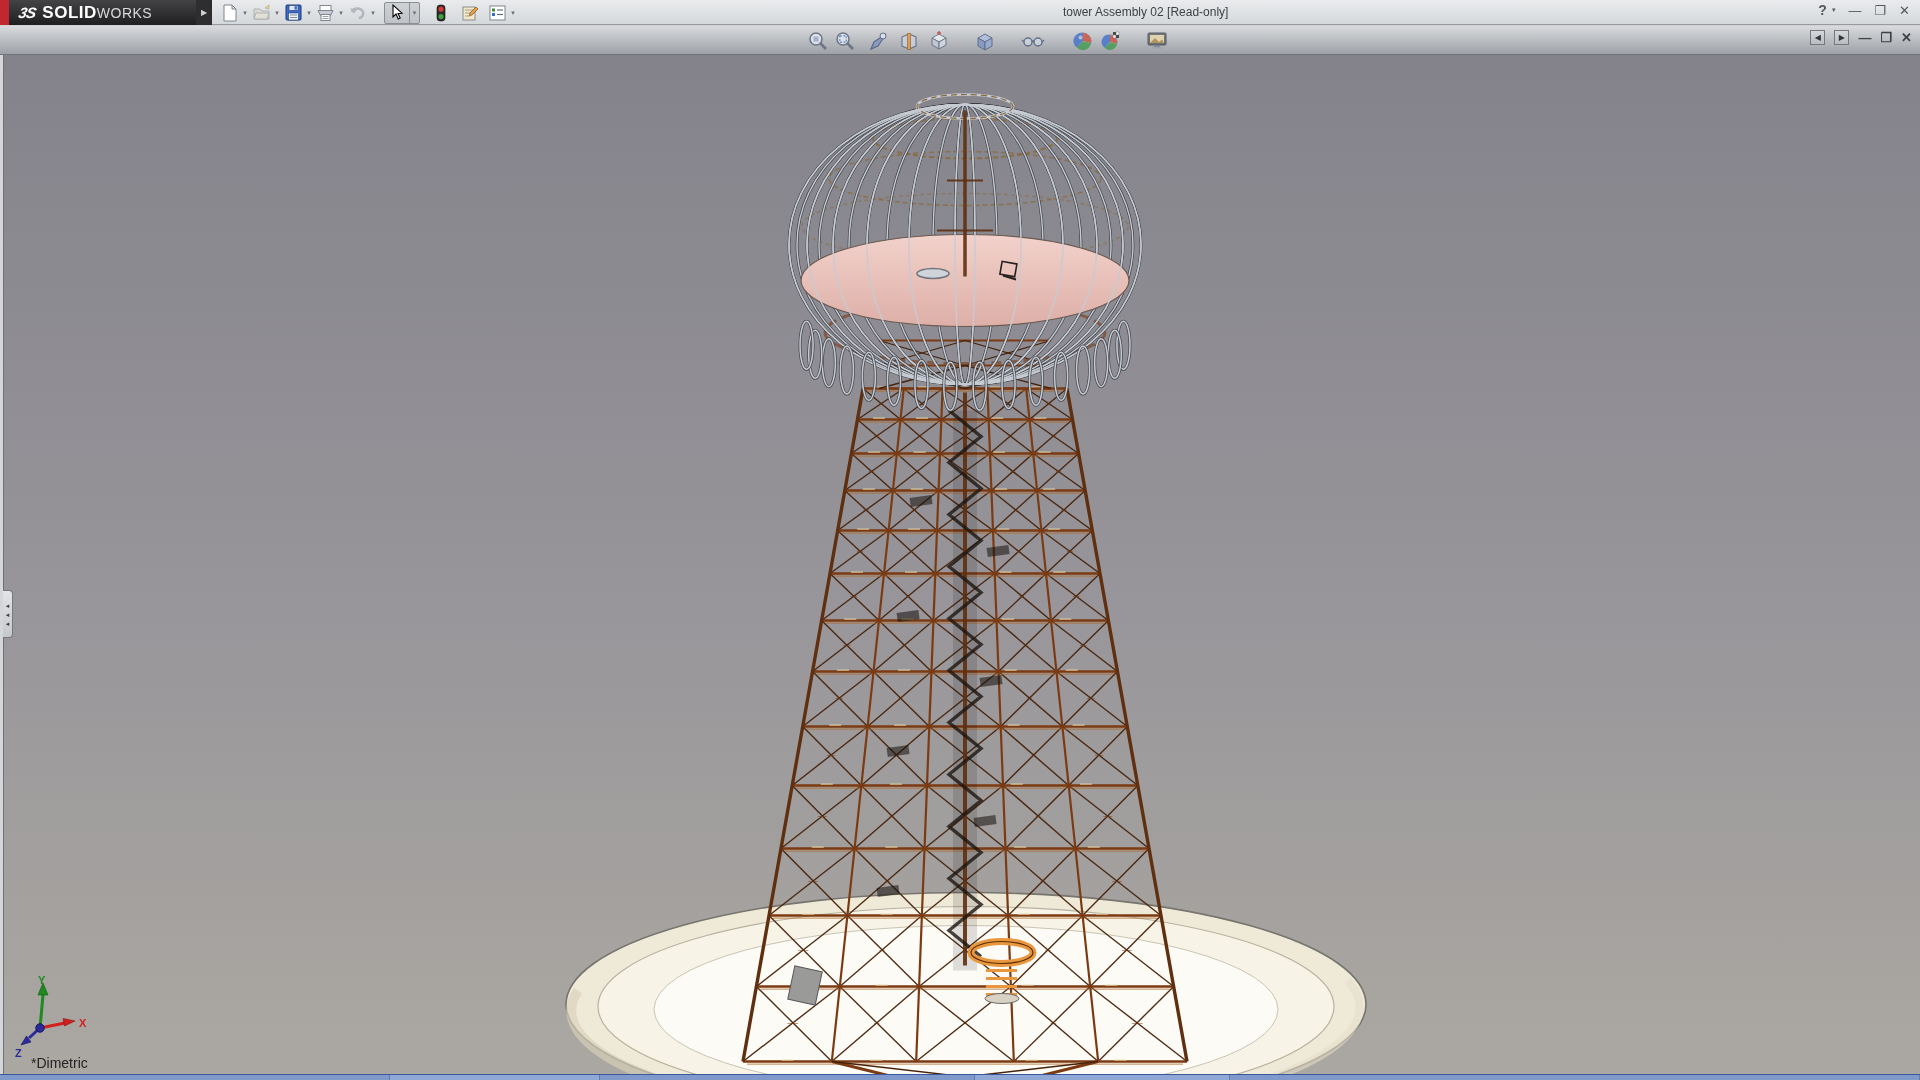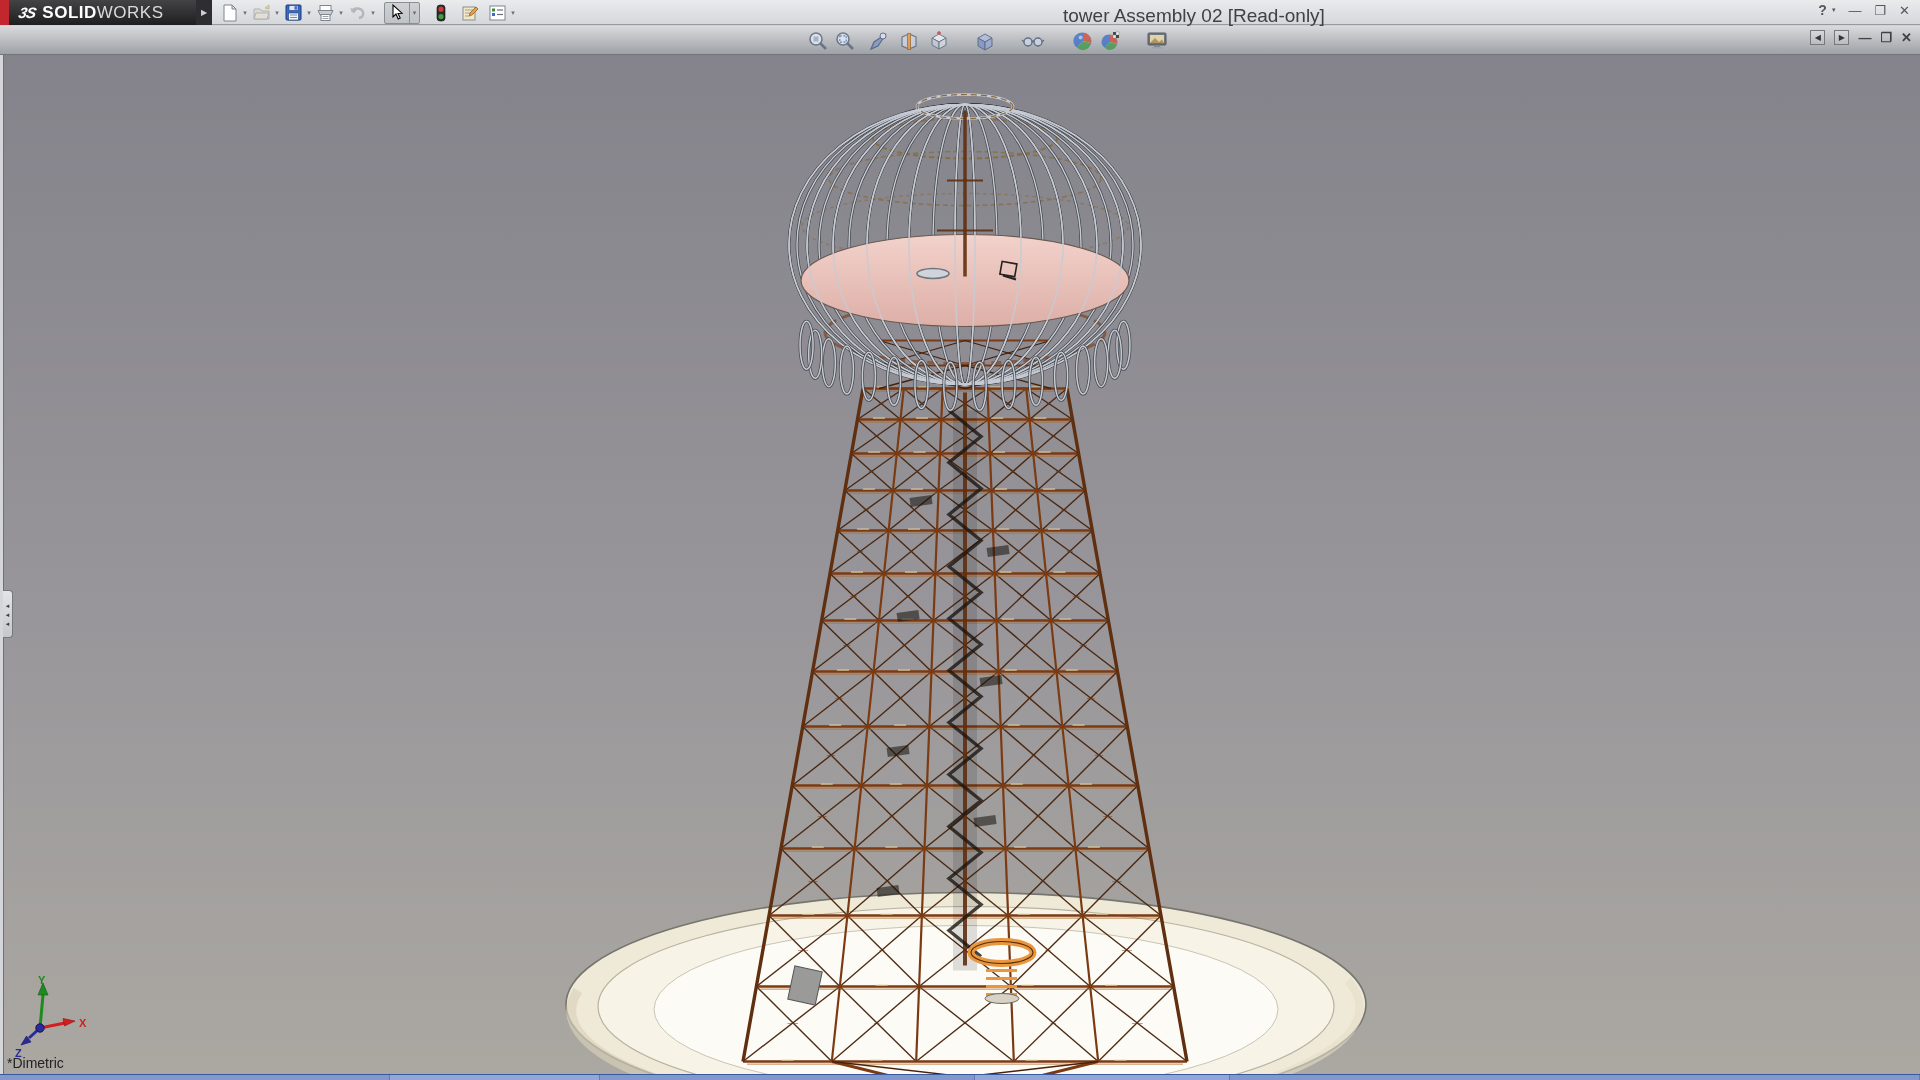--- a/index.html
+++ b/index.html
@@ -11,31 +11,31 @@
     position:absolute; left:0; top:0; width:1920px; height:25px;
     background:linear-gradient(#e9ebed,#d5d8db);
     border-bottom:1px solid #97999d; z-index:30;
   }
   .logo-block{ position:absolute; left:0; top:0; height:25px; display:flex; }
   .logo-red{ width:9px; height:25px; background:#c1272d; }
   .logo-dark{ width:187px; height:25px; background:linear-gradient(#434345,#1f1f21);
     color:#fff; display:flex; align-items:center; padding-left:10px; }
   .logo-mark{ font-style:italic; font-weight:bold; font-size:15px; letter-spacing:-1px; transform:skewX(-12deg); margin-right:7px;}
   .logo-solid{ font-weight:bold; font-size:17px; letter-spacing:.5px;}
-  .logo-works{ font-weight:normal; font-size:17px; letter-spacing:.5px; color:#d9dadc;}
+  .logo-works{ font-weight:normal; font-size:14px; letter-spacing:.5px; color:#d9dadc;}
   .logo-expand{ width:16px; height:25px; background:#2e2e30; color:#cfd2d6; font-size:8px;
     display:flex; align-items:center; justify-content:center; cursor:pointer;}
   .qat{ position:absolute; left:170px; top:1px; height:23px; display:flex; align-items:center; }
   .qat .tbtn{ width:22px; height:22px; display:flex; align-items:center; justify-content:center; cursor:pointer; }
   .qat .caret{ font-size:7px; color:#6e7174; width:10px; text-align:center; cursor:pointer; }
   .selwrap{ display:flex; align-items:center; height:22px; border:1px solid #8b8e92; background:linear-gradient(#cfd2d5,#bfc2c6);
     border-radius:2px; margin-left:6px;}
   .selwrap .tbtn{ width:24px; }
   .selwrap .caret{ border-left:1px solid #8b8e92; height:20px; line-height:20px; }
-  .win-title{ position:absolute; left:1063px; top:5px; font-size:19px; color:#3f4144; white-space:nowrap; }
+  .win-title{ position:absolute; left:1063px; top:5px; font-size:12px; color:#3f4144; white-space:nowrap; }
   .winctl{ position:absolute; right:10px; top:2px; display:flex; align-items:center; gap:13px; color:#54575b; }
   .winctl span{ cursor:pointer; font-size:13px; }
   .winctl .help{ font-size:14px; font-weight:bold; }
   .winctl .caret{ font-size:7px; margin-left:-8px; }
 
   
   .headsup {
     position:absolute; left:0; top:26px; width:1920px; height:29px;
     background:linear-gradient(#d8dadd,#9ea1a6);
     border-bottom:1px solid #717478; z-index:29;
@@ -54,21 +54,21 @@
     background:linear-gradient(#84838b 0%, #98969a 55%, #aba8a2 100%);
     border-left:3px solid #d4d6d9; box-shadow:inset 1px 0 0 #6f7174;
   }
   .scene{ position:absolute; left:0; top:0; width:1920px; height:1080px; z-index:5; pointer-events:auto; }
   .splitter-tab{
     position:absolute; left:0; top:535px; width:10px; height:48px; z-index:8;
     background:linear-gradient(#e2e4e6,#c6c9cc); border:1px solid #76797c; border-left:none;
     border-radius:0 4px 4px 0; display:flex; flex-direction:column; align-items:center; justify-content:center;
     gap:2px; cursor:pointer; color:#3c3f42; font-size:7px; line-height:7px;
   }
-  .orientation-label{ position:absolute; left:4px; top:1000px; z-index:9; font-size:14px; color:#232323; }
+  .orientation-label{ position:absolute; left:28px; top:1000px; z-index:9; font-size:14px; color:#232323; }
   .triad{ position:absolute; left:4px; top:920px; z-index:9; }
 
   
   .taskstrip{ position:absolute; left:0; bottom:0; width:1920px; height:6px; z-index:40;
     border-top:1px solid #3a57a0; display:flex; }
   .taskstrip div{ height:100%; }
 
   svg text { font-family:"Liberation Sans",sans-serif; }
 </style>
 </head>

